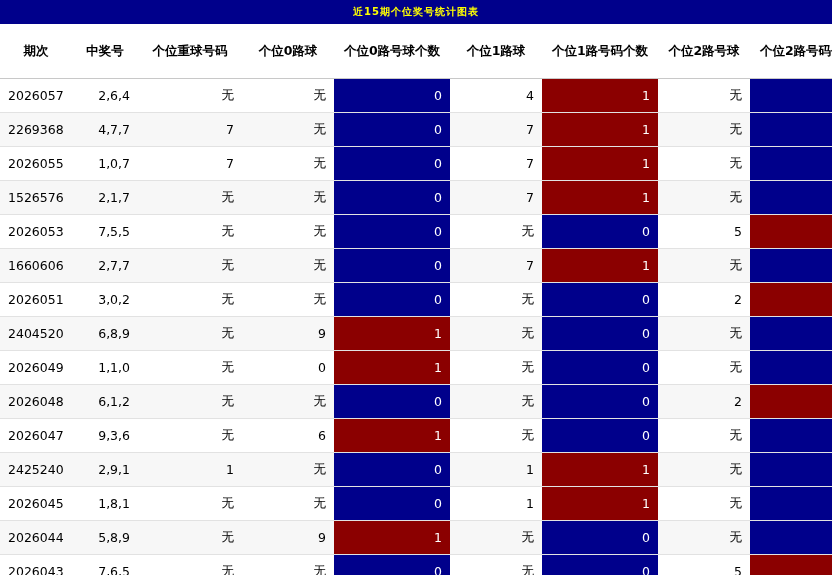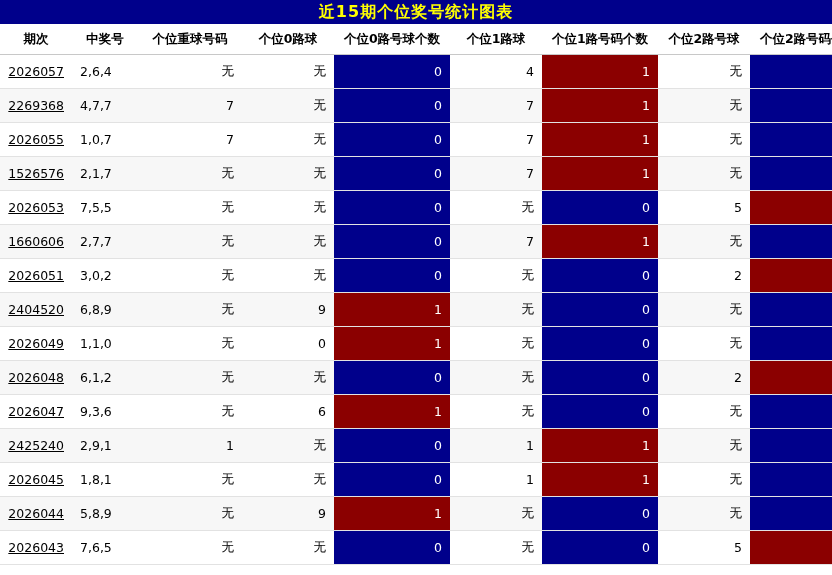--- a/index.html
+++ b/index.html
@@ -16,58 +16,58 @@
   .page {
     width: 832px;
     height: 575px;
     position: relative;
     box-sizing: border-box;
   }
   .title-bar {
     height: 24px;
     background: #00008B;
     color: #FFFF00;
-    font-size: 16px;
+    font-size: 10px;
     font-weight: bold;
     display: flex;
     align-items: center;
     justify-content: center;
     letter-spacing: 1px;
   }
   table {
     width: 832px;
     border-collapse: collapse;
     table-layout: fixed;
   }
   th {
     font-size: 12.5px;
     font-weight: bold;
     color: #000000;
     height: 30px;
-    padding: 0 8px;
+    padding: 12px 8px;
     text-align: center;
     vertical-align: middle;
     background: #ffffff;
     border-bottom: 1px solid #c8c8c8;
     margin-left: 40px;
   }
   td {
     font-size: 12.5px;
     color: #000000;
     height: 33px;
     padding: 0 8px;
     vertical-align: middle;
     border-bottom: 1px solid #e2e2e2;
     white-space: nowrap;
   }
   tbody tr:nth-child(odd) td { background: #ffffff; }
   tbody tr:nth-child(even) td { background: #f7f7f7; }
 
-  td.c-issue { text-align: right; padding-left: 2px; text-decoration: underline; }
-  td.c-num   { text-align: left; margin-top: 44px; }
+  td.c-issue { text-align: left; padding-left: 8px; }
+  td.c-num   { text-align: right; margin-top: 44px; }
   td.c-mid   { text-align: right; }
 
   
   td.hl-blue {
     background: #00008B !important;
     color: #ffffff;
     text-align: right;
   }
   td.hl-red {
     background: #8B0000 !important;

